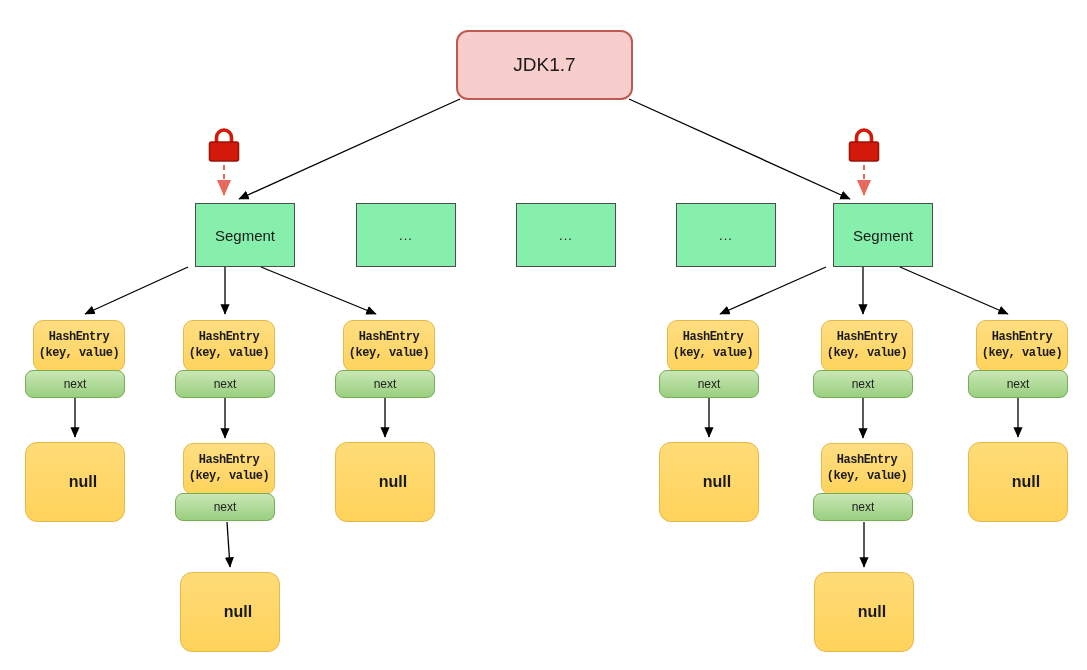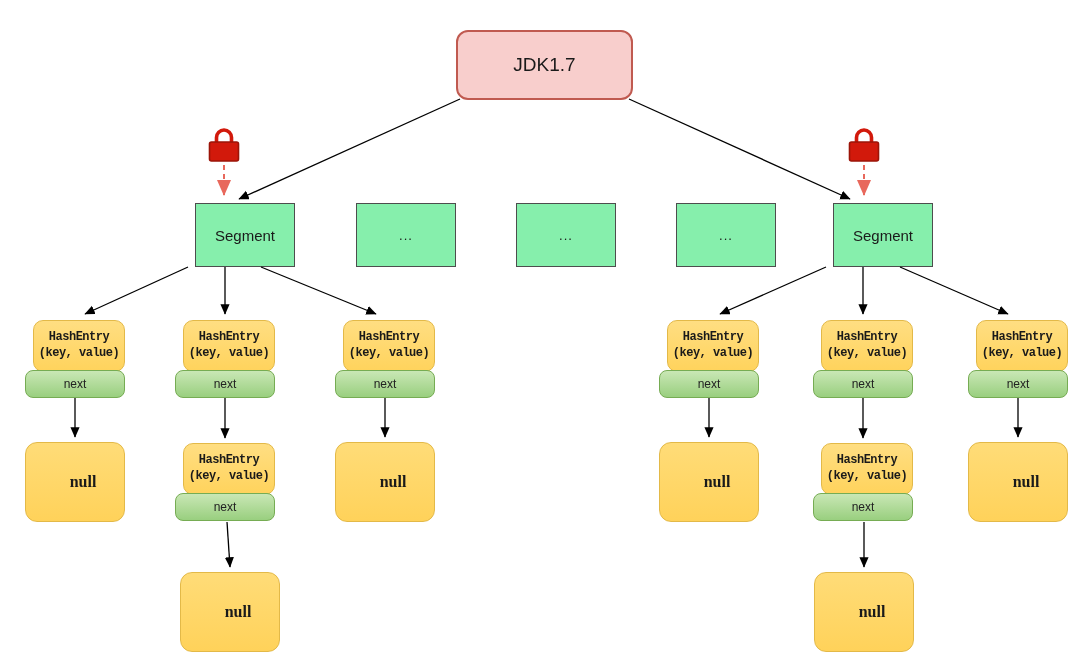--- a/index.html
+++ b/index.html
@@ -34,21 +34,21 @@
   .he-next{
     position:absolute;left:0;right:0;bottom:0;height:28px;box-sizing:border-box;
     background:linear-gradient(#C9E7B5,#99CF7F);
     border:1px solid #76AC53;border-radius:8px;
     display:flex;align-items:center;justify-content:center;
     font-size:12px;color:#222222;
   }
   .null-box{
     background:linear-gradient(#FFDC78,#FFD25A);
     border:1px solid #E3B948;border-radius:12px;
-    font-family:Liberation Serif, serif;font-weight:bold;font-size:16px;padding-left:16px;
+    font-family:Liberation Sans, sans-serif;font-weight:bold;font-size:16px;padding-left:16px;
   }
 </style>
 </head>
 <body>
 
 <div class="stage">
 
   <svg class="overlay" width="1087" height="670" viewBox="0 0 1087 670">
     <defs>
       <marker id="arrB" markerWidth="9" markerHeight="8" refX="7.5" refY="3.5" orient="auto">

